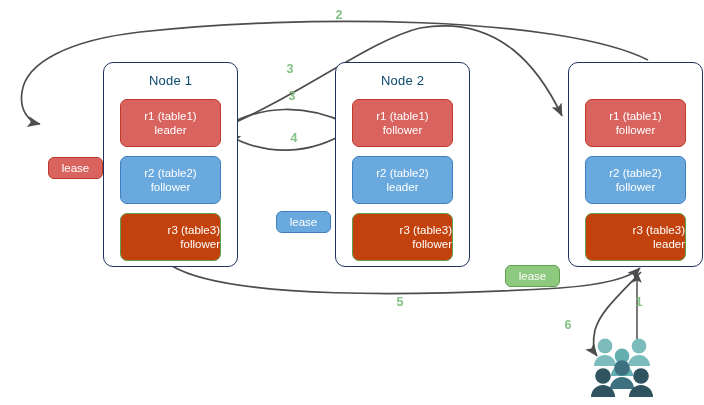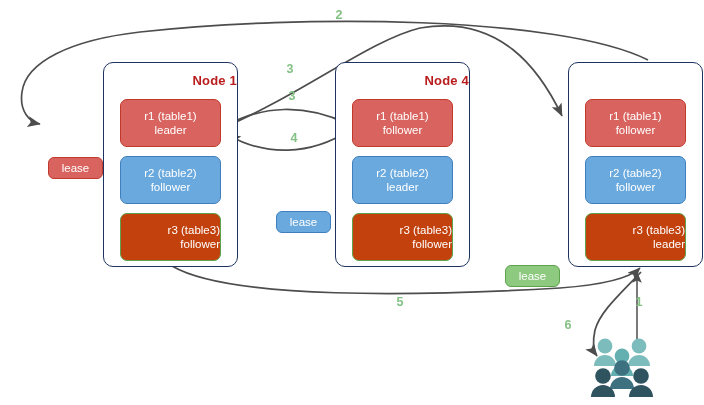--- a/index.html
+++ b/index.html
@@ -29,24 +29,24 @@
 
   .node {
     position: absolute;
     box-sizing: border-box;
     border: 1.6px solid #1f3360;
     border-radius: 10px;
     background: #ffffff;
     z-index: 2;
   }
   .node-title {
-    text-align: right;
+    text-align: center;
     font-size: 13px;
-    font-weight: bold;
-    color: #b91c1c;
+    font-weight: normal;
+    color: #0c4a6e;
     margin-top: 10px;
     letter-spacing: 0.2px;
   }
   .replica {
     position: absolute;
     left: 16px;
     right: 16px;
     height: 48px;
     box-sizing: border-box;
     border-radius: 7px;
@@ -127,21 +127,21 @@
       <span>r2 (table2)</span>
       <span>follower</span>
     </div>
     <div class="replica rep-green" style="top:150px;">
       <span>r3 (table3)</span>
       <span>follower</span>
     </div>
   </div>
 
   <div class="node" style="left:335px; top:62px; width:135px; height:205px;">
-    <div class="node-title">Node 4</div>
+    <div class="node-title">Node 2</div>
     <div class="replica rep-red" style="top:36px;">
       <span>r1 (table1)</span>
       <span>follower</span>
     </div>
     <div class="replica rep-blue" style="top:93px;">
       <span>r2 (table2)</span>
       <span>leader</span>
     </div>
     <div class="replica rep-green" style="top:150px;">
       <span>r3 (table3)</span>

